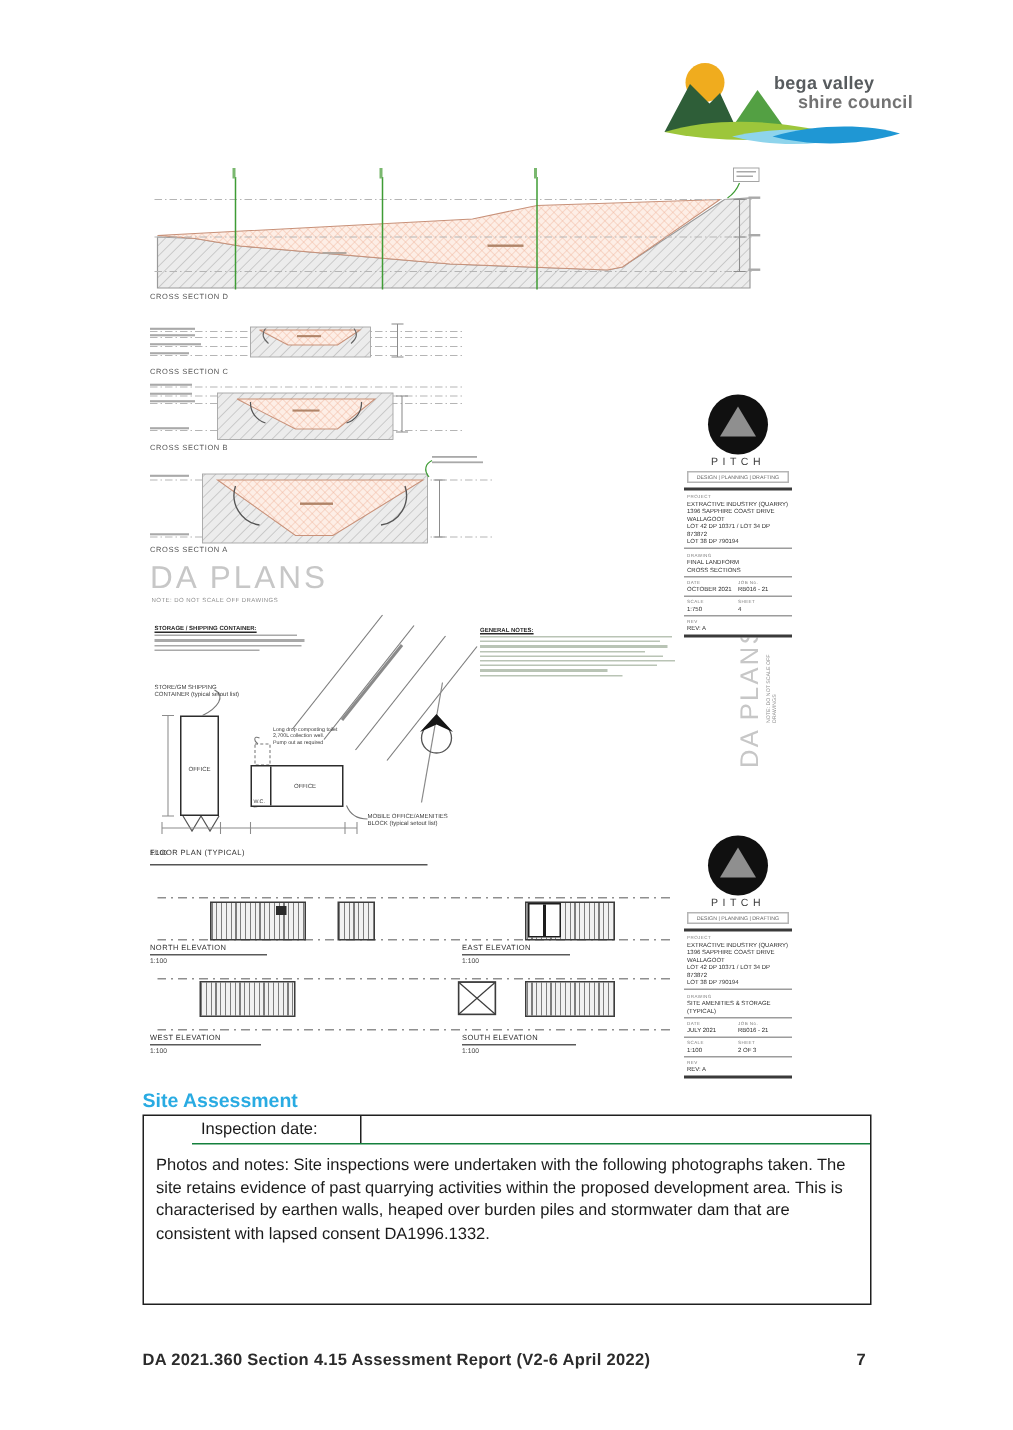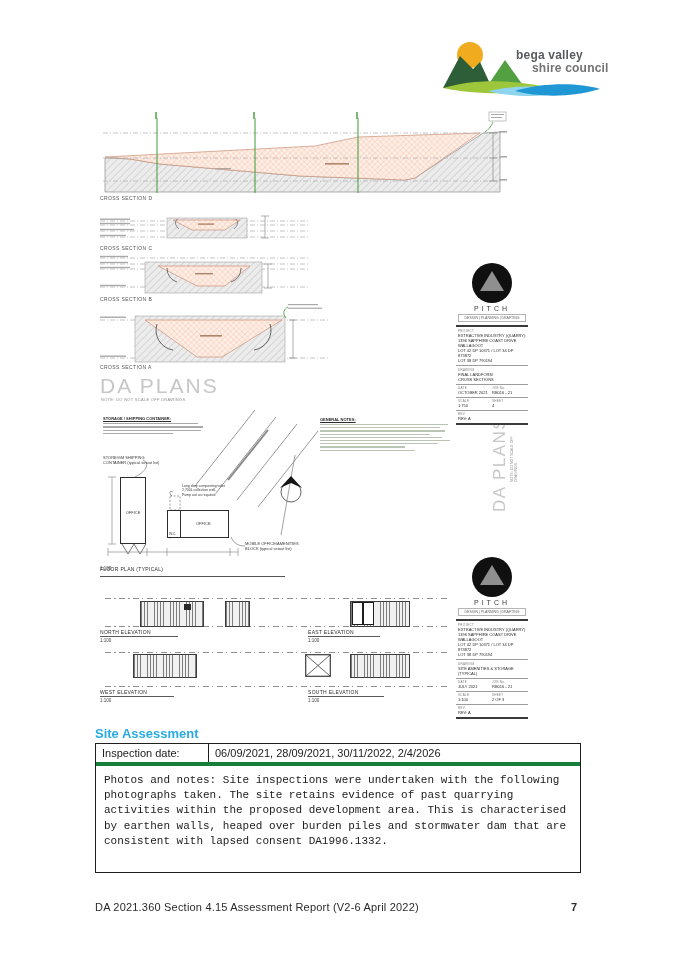--- a/index.html
+++ b/index.html
@@ -41,28 +41,28 @@
   .tb-row:last-child{border-bottom:none;}
   .tb-label{display:block;font-size:3px;color:#7d7d7d;letter-spacing:.3px;}
   .tb-val{display:block;font-size:4px;color:#2d2d2d;line-height:1.3;}
   .tb-grid{display:flex;}
   .tb-grid>div{flex:1;overflow:hidden;}
 
   
   .si-heading{position:absolute;left:95px;top:726px;font-size:13px;font-weight:bold;color:#29abe2;}
   .si-table{position:absolute;left:95px;top:743px;width:484px;border:1px solid #1f1f1f;font-size:11px;color:#1b1b1b;background:#fff;}
   .si-head{background:#29abe2;color:#fff;font-weight:bold;padding:1px 6px 2px;font-size:11.5px;border-bottom:1px solid #1f1f1f;}
-  .si-row{display:flex;border-bottom:4px solid #15803d;}
+  .si-row{display:flex;border-bottom:1px solid #15803d;margin-left:32px;}
   .si-cell-label{width:100px;padding:3px 6px;border-right:1px solid #1f1f1f;}
   .si-cell-value{flex:1;padding:3px 6px;}
-  .si-notes{padding:2px 8px 6px;min-height:98px;line-height:1.38;font-family:Liberation Mono, monospace;}
+  .si-notes{padding:2px 8px 6px;min-height:98px;line-height:1.38;}
   .si-notes p{margin:5px 0 11px;}
 
   
-  .footer-left{position:absolute;left:95px;top:901px;font-size:11px;font-weight:normal;color:#2b2b2b;letter-spacing:.2px;}
+  .footer-left{position:absolute;left:95px;top:901px;font-size:11px;font-weight:bold;color:#2b2b2b;letter-spacing:.2px;}
   .footer-page{position:absolute;left:571px;top:901px;font-size:11px;font-weight:bold;color:#2b2b2b;}
 </style>
 </head>
 <body>
 
 <div class="page">
 
   <div class="abs" style="left:440px;top:38px;width:200px;height:62px;">
     <svg width="165" height="60" viewBox="0 0 165 60">
       <circle cx="30" cy="17" r="13" fill="#F0AC1E"></circle>
@@ -397,21 +397,20 @@
           </div>
       </div>
     </div>
   </div>
 
   <div class="si-heading">Site Assessment</div>
 
   <div class="si-table">
     <div class="si-row">
       <div class="si-cell-label">Inspection date:</div>
-      <div class="si-cell-value">06/09/2021, 28/09/2021, 30/11/2022, 2/4/2026</div>
     </div>
     <div class="si-notes">
       <p>Photos and notes: Site inspections were undertaken with the following photographs taken.  The site retains evidence of past quarrying activities within the proposed development area. This is characterised by earthen walls, heaped over burden piles and stormwater dam that are consistent with lapsed consent DA1996.1332.</p>
     </div>
   </div>
 
   <div class="footer-left">DA 2021.360 Section 4.15 Assessment Report (V2-6 April 2022)</div>
   <div class="footer-page">7</div>
 
 </div>

